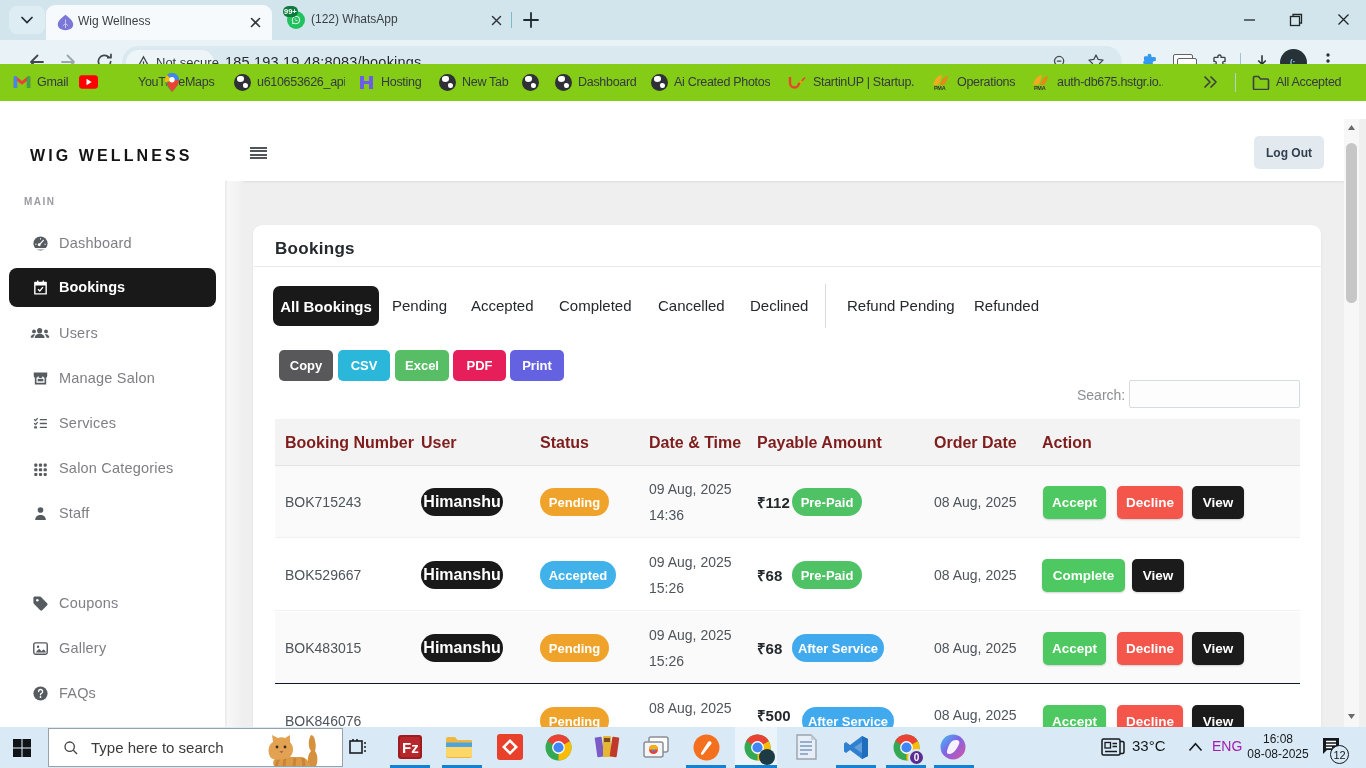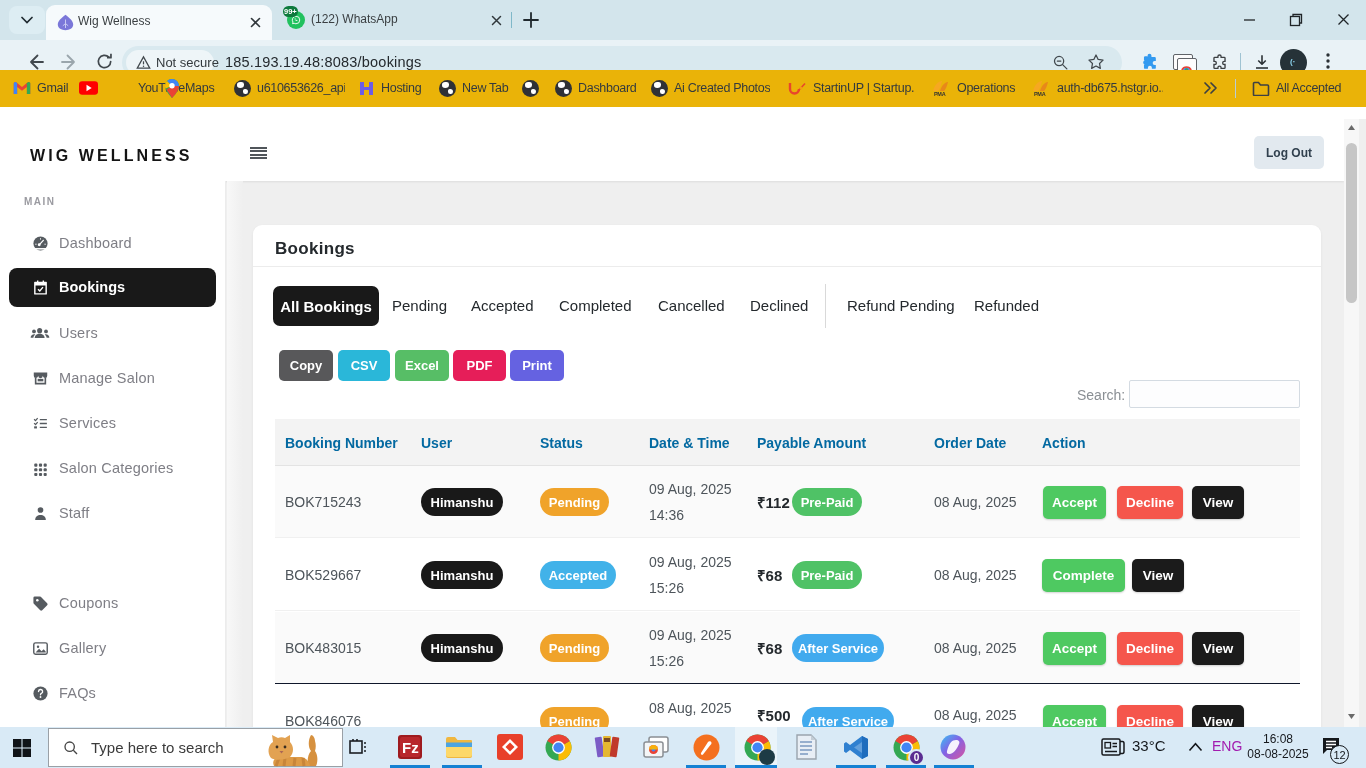--- a/index.html
+++ b/index.html
@@ -10,21 +10,21 @@
 #tabstrip { position:absolute; left:0; top:0; width:1366px; height:40px; background:#d3e5ec; }
 #tabsearch { position:absolute; left:9px; top:6px; width:36px; height:28px; border-radius:8px; background:#ddedf3; display:flex; align-items:center; justify-content:center; }
 .tab-active { position:absolute; left:46px; top:5px; width:226px; height:35px; background:#f6fafc; border-radius:9px 9px 0 0; }
 .tab-title { position:absolute; left:32px; top:9px; font-size:12px; color:#3a3f42; white-space:nowrap; }
 .tab2 { position:absolute; left:279px; top:0; width:232px; height:40px; }
 #newtab-btn { position:absolute; left:519px; top:8px; width:24px; height:24px; }
 
 #toolbar { position:absolute; left:0; top:40px; width:1366px; height:42px; background:#e9f2f6; }
 #omnibox { position:absolute; left:122px; top:46px; width:1000px; height:33px; background:#d9e9ef; border-radius:17px; }
 #nschip { position:absolute; left:126px; top:50px; width:88px; height:25px; background:#eef5f8; border-radius:13px; }
-#bookmarks { position:absolute; left:0; top:70px; width:1366px; height:37px; background:#eab308; }
+#bookmarks { position:absolute; left:0; top:64px; width:1366px; height:37px; background:#84cc16; }
 .bm { position:absolute; top:8px; height:20px; display:flex; align-items:center; gap:6px; font-size:12.5px; letter-spacing:-0.3px; color:#343a3e; white-space:nowrap; }
 .globe { width:17px; height:17px; border-radius:50%; background:#2f3136; position:relative; overflow:hidden; }
 .globe:after { content:""; position:absolute; left:3px; top:2px; width:7px; height:6px; background:#fff; border-radius:50% 40% 60% 50%; }
 .globe:before { content:""; position:absolute; left:9px; top:9px; width:5px; height:5px; background:#fff; border-radius:40% 60% 50% 50%; }
 
 
 #page { position:absolute; left:0; top:119px; width:1366px; height:608px; background:#efefef; overflow:hidden; }
 #hdr { position:absolute; left:0; top:0; width:1344px; height:62px; background:#fff; box-shadow:0 1px 2px rgba(0,0,0,0.08); }
 #logo { position:absolute; left:30px; top:28px; font-size:16px; font-weight:bold; letter-spacing:3.1px; color:#141414; }
 #burger { position:absolute; left:250px; top:28px; width:17px; height:12px; display:flex; flex-direction:column; justify-content:space-between; }
@@ -48,25 +48,25 @@
 #ftabsep { position:absolute; left:572px; top:-2px; width:1px; height:44px; background:#d9d9d9; }
 
 .ebtn { position:absolute; top:0; height:31px; border-radius:5px; color:#fff; font-size:13px; font-weight:bold; display:flex; align-items:center; justify-content:center; }
 #ebtns { position:absolute; left:0; top:125px; width:1068px; height:31px; }
 
 #searchlbl { position:absolute; left:824px; top:162px; font-size:14px; color:#8a8f94; }
 #searchinput { position:absolute; left:876px; top:155px; width:171px; height:28px; border:1px solid #d4dbe2; border-radius:2px; background:#fdfdfe; }
 
 
 #tbl { position:absolute; left:22px; top:194px; width:1025px; }
-.th { position:absolute; top:0; height:47px; font-size:14px; font-weight:bold; color:#0369a1; display:flex; align-items:center; }
+.th { position:absolute; top:0; height:47px; font-size:16px; font-weight:bold; color:#7f1d1d; display:flex; align-items:center; }
 #thead { position:absolute; left:0; top:0; width:1025px; height:47px; background:#f3f3f3; border-bottom:1px solid #e3e3e3; }
 .row { position:absolute; left:0; width:1025px; height:72px; }
 .cell { position:absolute; font-size:14px; color:#4e555b; display:flex; align-items:center; }
-.pill-user { position:absolute; background:#191919; color:#fff; font-size:13px; font-weight:bold; border-radius:14px; height:28px; width:82px; display:flex; align-items:center; justify-content:center; }
+.pill-user { position:absolute; background:#191919; color:#fff; font-size:16px; font-weight:bold; border-radius:14px; height:28px; width:82px; display:flex; align-items:center; justify-content:center; }
 .pill { position:absolute; color:#fff; font-size:13px; font-weight:bold; border-radius:14px; height:28px; display:flex; align-items:center; justify-content:center; }
 .abtn { position:absolute; height:33px; border-radius:5px; color:#fff; font-size:13.5px; font-weight:bold; display:flex; align-items:center; justify-content:center; box-shadow:0 1px 2px rgba(0,0,0,.18); }
 .amt { font-weight:bold; color:#24292d; font-size:15px; }
 
 
 #pagesb { position:absolute; left:1344px; top:119px; width:15px; height:608px; background:#f7f7f7; }
 #pagesb .thumb { position:absolute; left:2px; top:24px; width:11px; height:160px; background:#c6c6c6; border-radius:6px; }
 
 
 #taskbar { position:absolute; left:0; top:727px; width:1366px; height:41px; background:#d9eaf6; }

